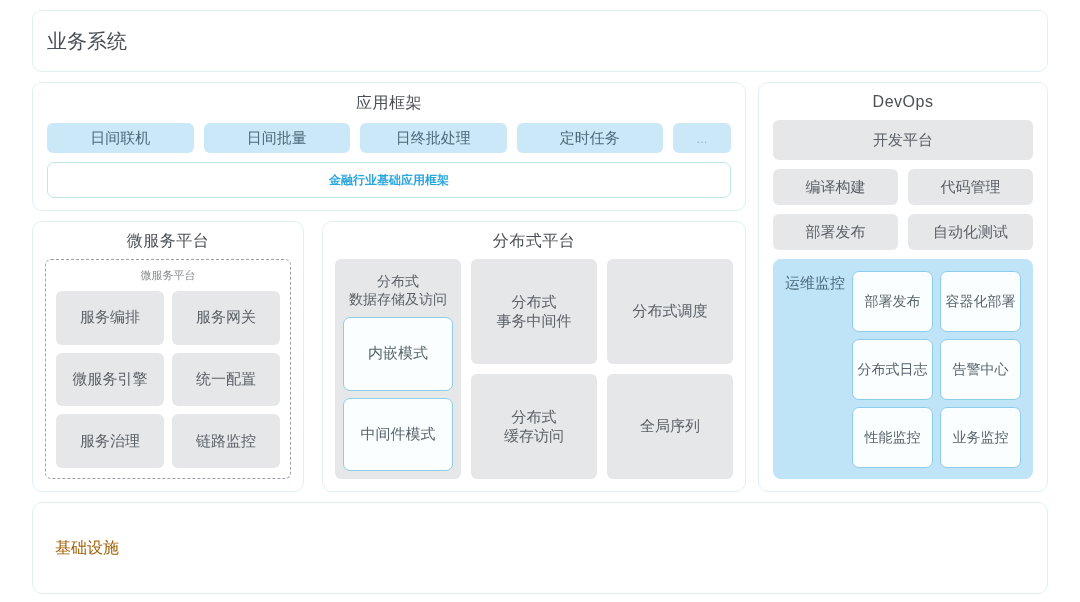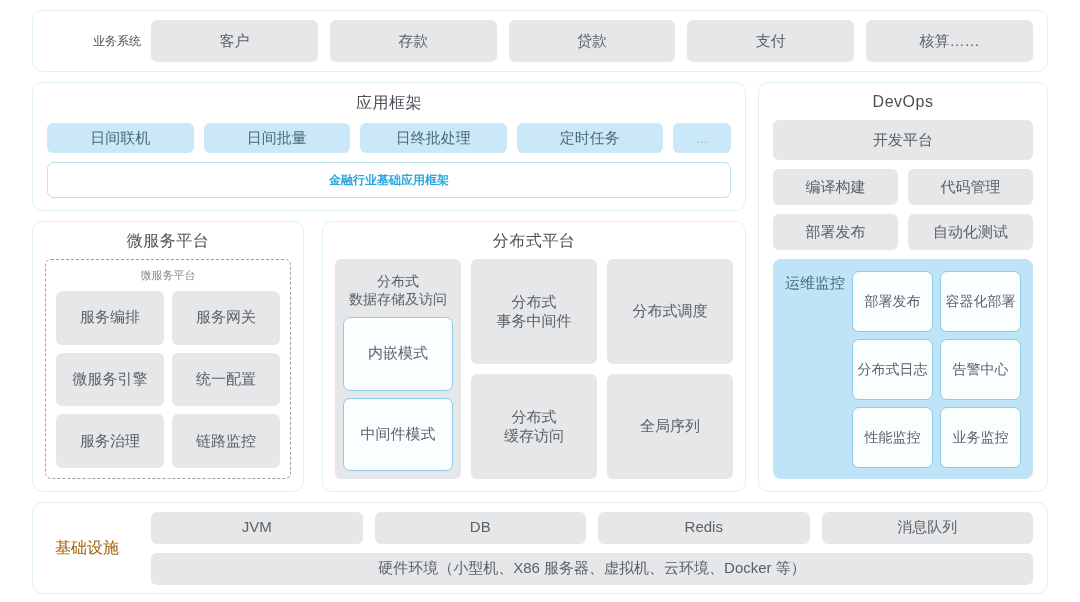--- a/index.html
+++ b/index.html
@@ -87,22 +87,22 @@
     height: 62px;
     display: flex;
     align-items: center;
     padding: 0 14px 0 0;
     gap: 10px;
     flex: none;
   }
   .biz-label {
     width: 108px;
     min-width: 108px;
-    text-align: right;
-    font-size: 12px;
+    text-align: center;
+    font-size: 20px;
     color: #4a5056;
   }
   .biz-cells {
     flex: 1;
     display: flex;
     gap: 12px;
     height: 42px;
   }
   .biz-cells .cell { flex: 1; }
 
@@ -309,27 +309,20 @@
     height: 32px;
   }
 </style>
 </head>
 <body>
 
 <div class="page">
 
   <div class="outer-card biz-row">
     <div class="biz-label">业务系统</div>
-    <div class="biz-cells">
-      <div class="cell">客户</div>
-      <div class="cell">存款</div>
-      <div class="cell">贷款</div>
-      <div class="cell">支付</div>
-      <div class="cell">核算……</div>
-    </div>
   </div>
 
   <div class="mid">
 
     <div class="mid-left">
 
       <div class="panel appfw">
         <div class="panel-title">应用框架</div>
         <div class="appfw-chips">
           <div class="cell-blue">日间联机</div>
@@ -418,24 +411,15 @@
             <div class="cell-white-blue">业务监控</div>
           </div>
         </div>
       </div>
     </div>
 
   </div>
 
   <div class="outer-card infra-row">
     <div class="infra-label">基础设施</div>
-    <div class="infra-stack">
-      <div class="infra-top">
-        <div class="cell">JVM</div>
-        <div class="cell">DB</div>
-        <div class="cell">Redis</div>
-        <div class="cell">消息队列</div>
-      </div>
-      <div class="cell infra-bottom">硬件环境（小型机、X86 服务器、虚拟机、云环境、Docker 等）</div>
-    </div>
   </div>
 
 </div>
 
 </body></html>

